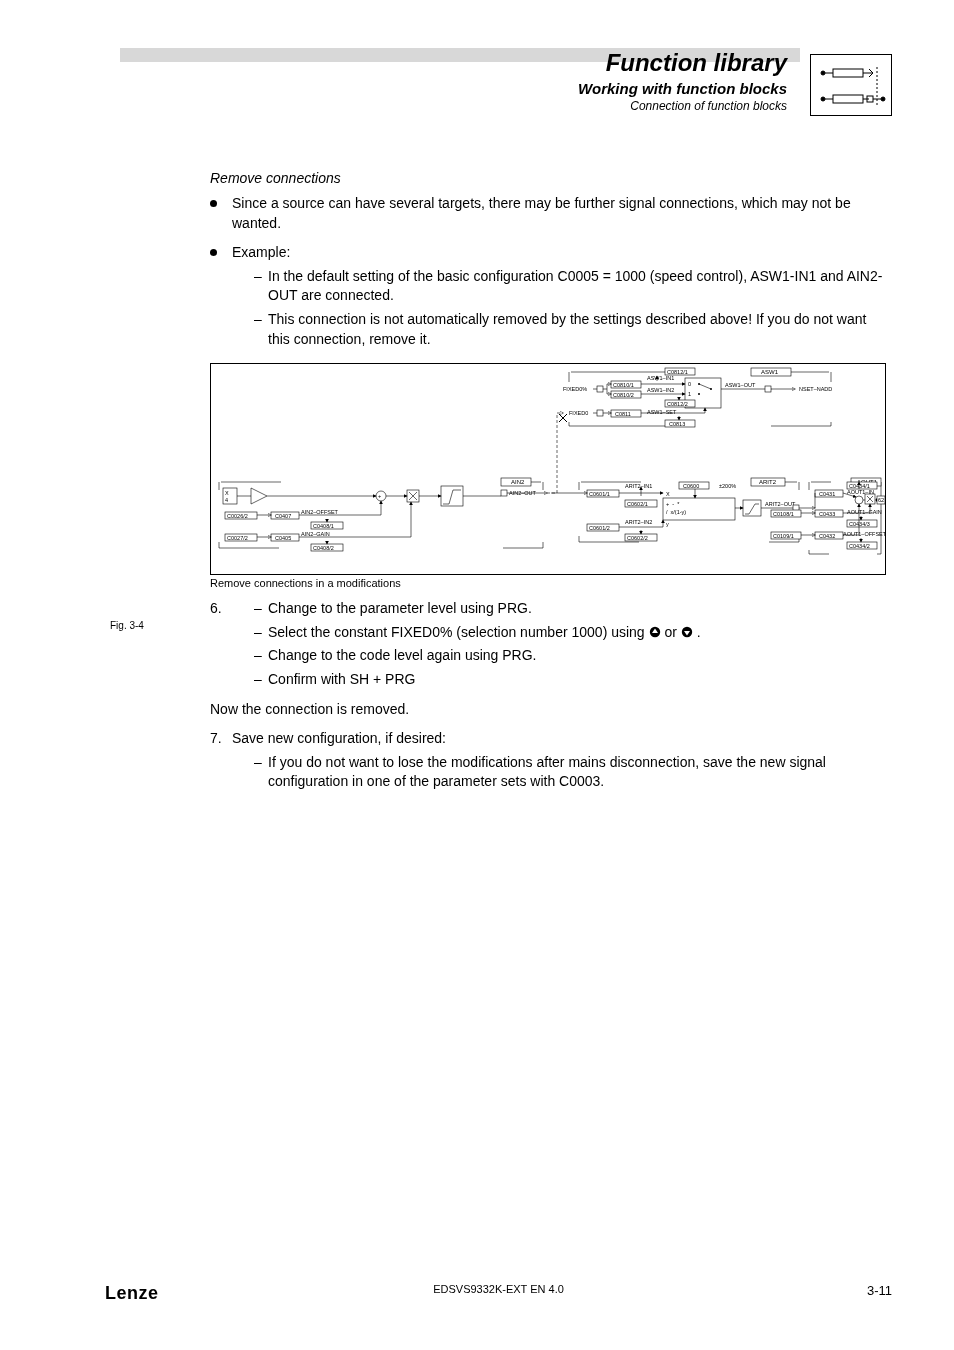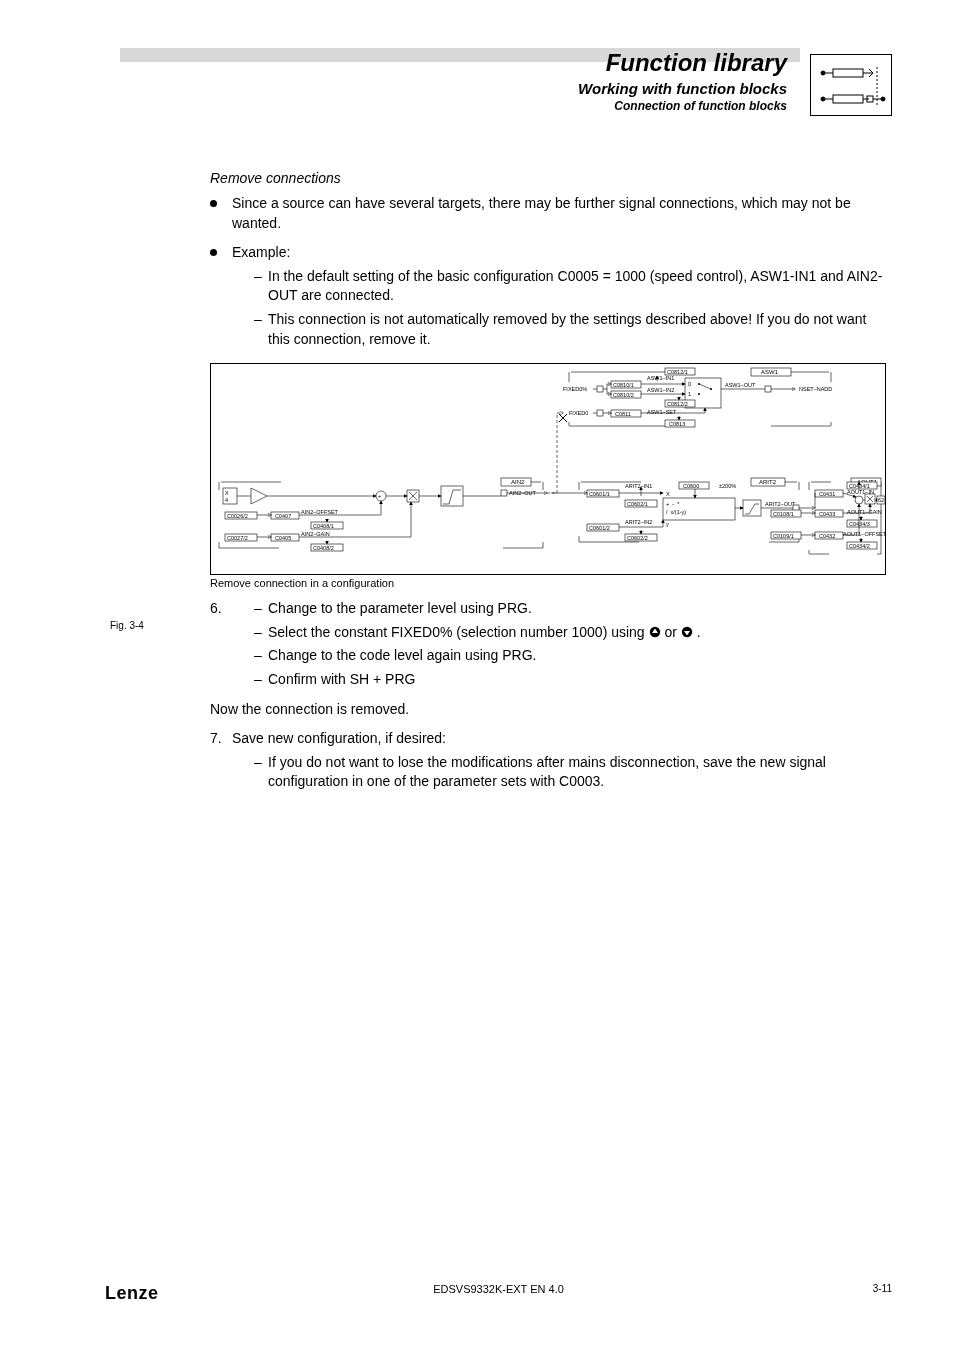--- a/index.html
+++ b/index.html
@@ -60,21 +60,21 @@
   .title-sub {
     font-size: 15px;
     font-style: italic;
     font-weight: bold;
     margin: 4px 0 0 0;
     text-align: right;
   }
   .title-sub2 {
     font-size: 12px;
     font-style: italic;
-    font-weight: bold;
+    font-weight: normal;
     margin: 2px 0 0 0;
   }
   
   .brandbox svg { position:absolute; left:4px; top:6px; }
 
   
   .content {
     position: absolute;
     top: 170px;
     left: 210px;
@@ -181,21 +181,21 @@
   }
   .footer .docnum {
     position: absolute;
     left: 50%;
     transform: translateX(-50%);
     font-size: 11px;
   }
   .footer .pagenum {
     position: absolute;
     right: 0;
-    font-size: 10px;
+    font-size: 13px;
   }
 </style>
 </head>
 <body>
 
 <div class="page">
 
   <div class="topbar">
     <div class="graybg"></div>
     <div class="titleblock">
@@ -475,21 +475,21 @@
 
             <line class="line" x1="632" y1="171" x2="648" y2="171"></line>
             <line class="line" x1="648" y1="171" x2="648" y2="140" marker-end="url(#ah)"></line>
 
             <line class="line" x1="604" y1="144" x2="604" y2="129"></line>
           </g>
         </svg>
       </div>
       <div style="position:relative; height:16px;">
         <span style="position:absolute; left:-100px; top:10px; font-size:10px;margin-top:35px;">Fig. 3-4</span>
-        <span style="position:absolute; left:0; top:2px; font-size:11px;">Remove connection in a configuration</span>
+        <span style="position:absolute; left:0; top:2px; font-size:11px;">Remove connections in a modifications</span>
       </div>
     </div>
 
     <ol class="steps">
       <li>
         <span class="num">6.</span>
         <ul class="dashes">
           <li>Change to the parameter level using PRG.</li>
           <li>
             <span>Select the constant FIXED0% (selection number 1000) using </span><svg class="arrowglyph" viewBox="0 0 12 12">

